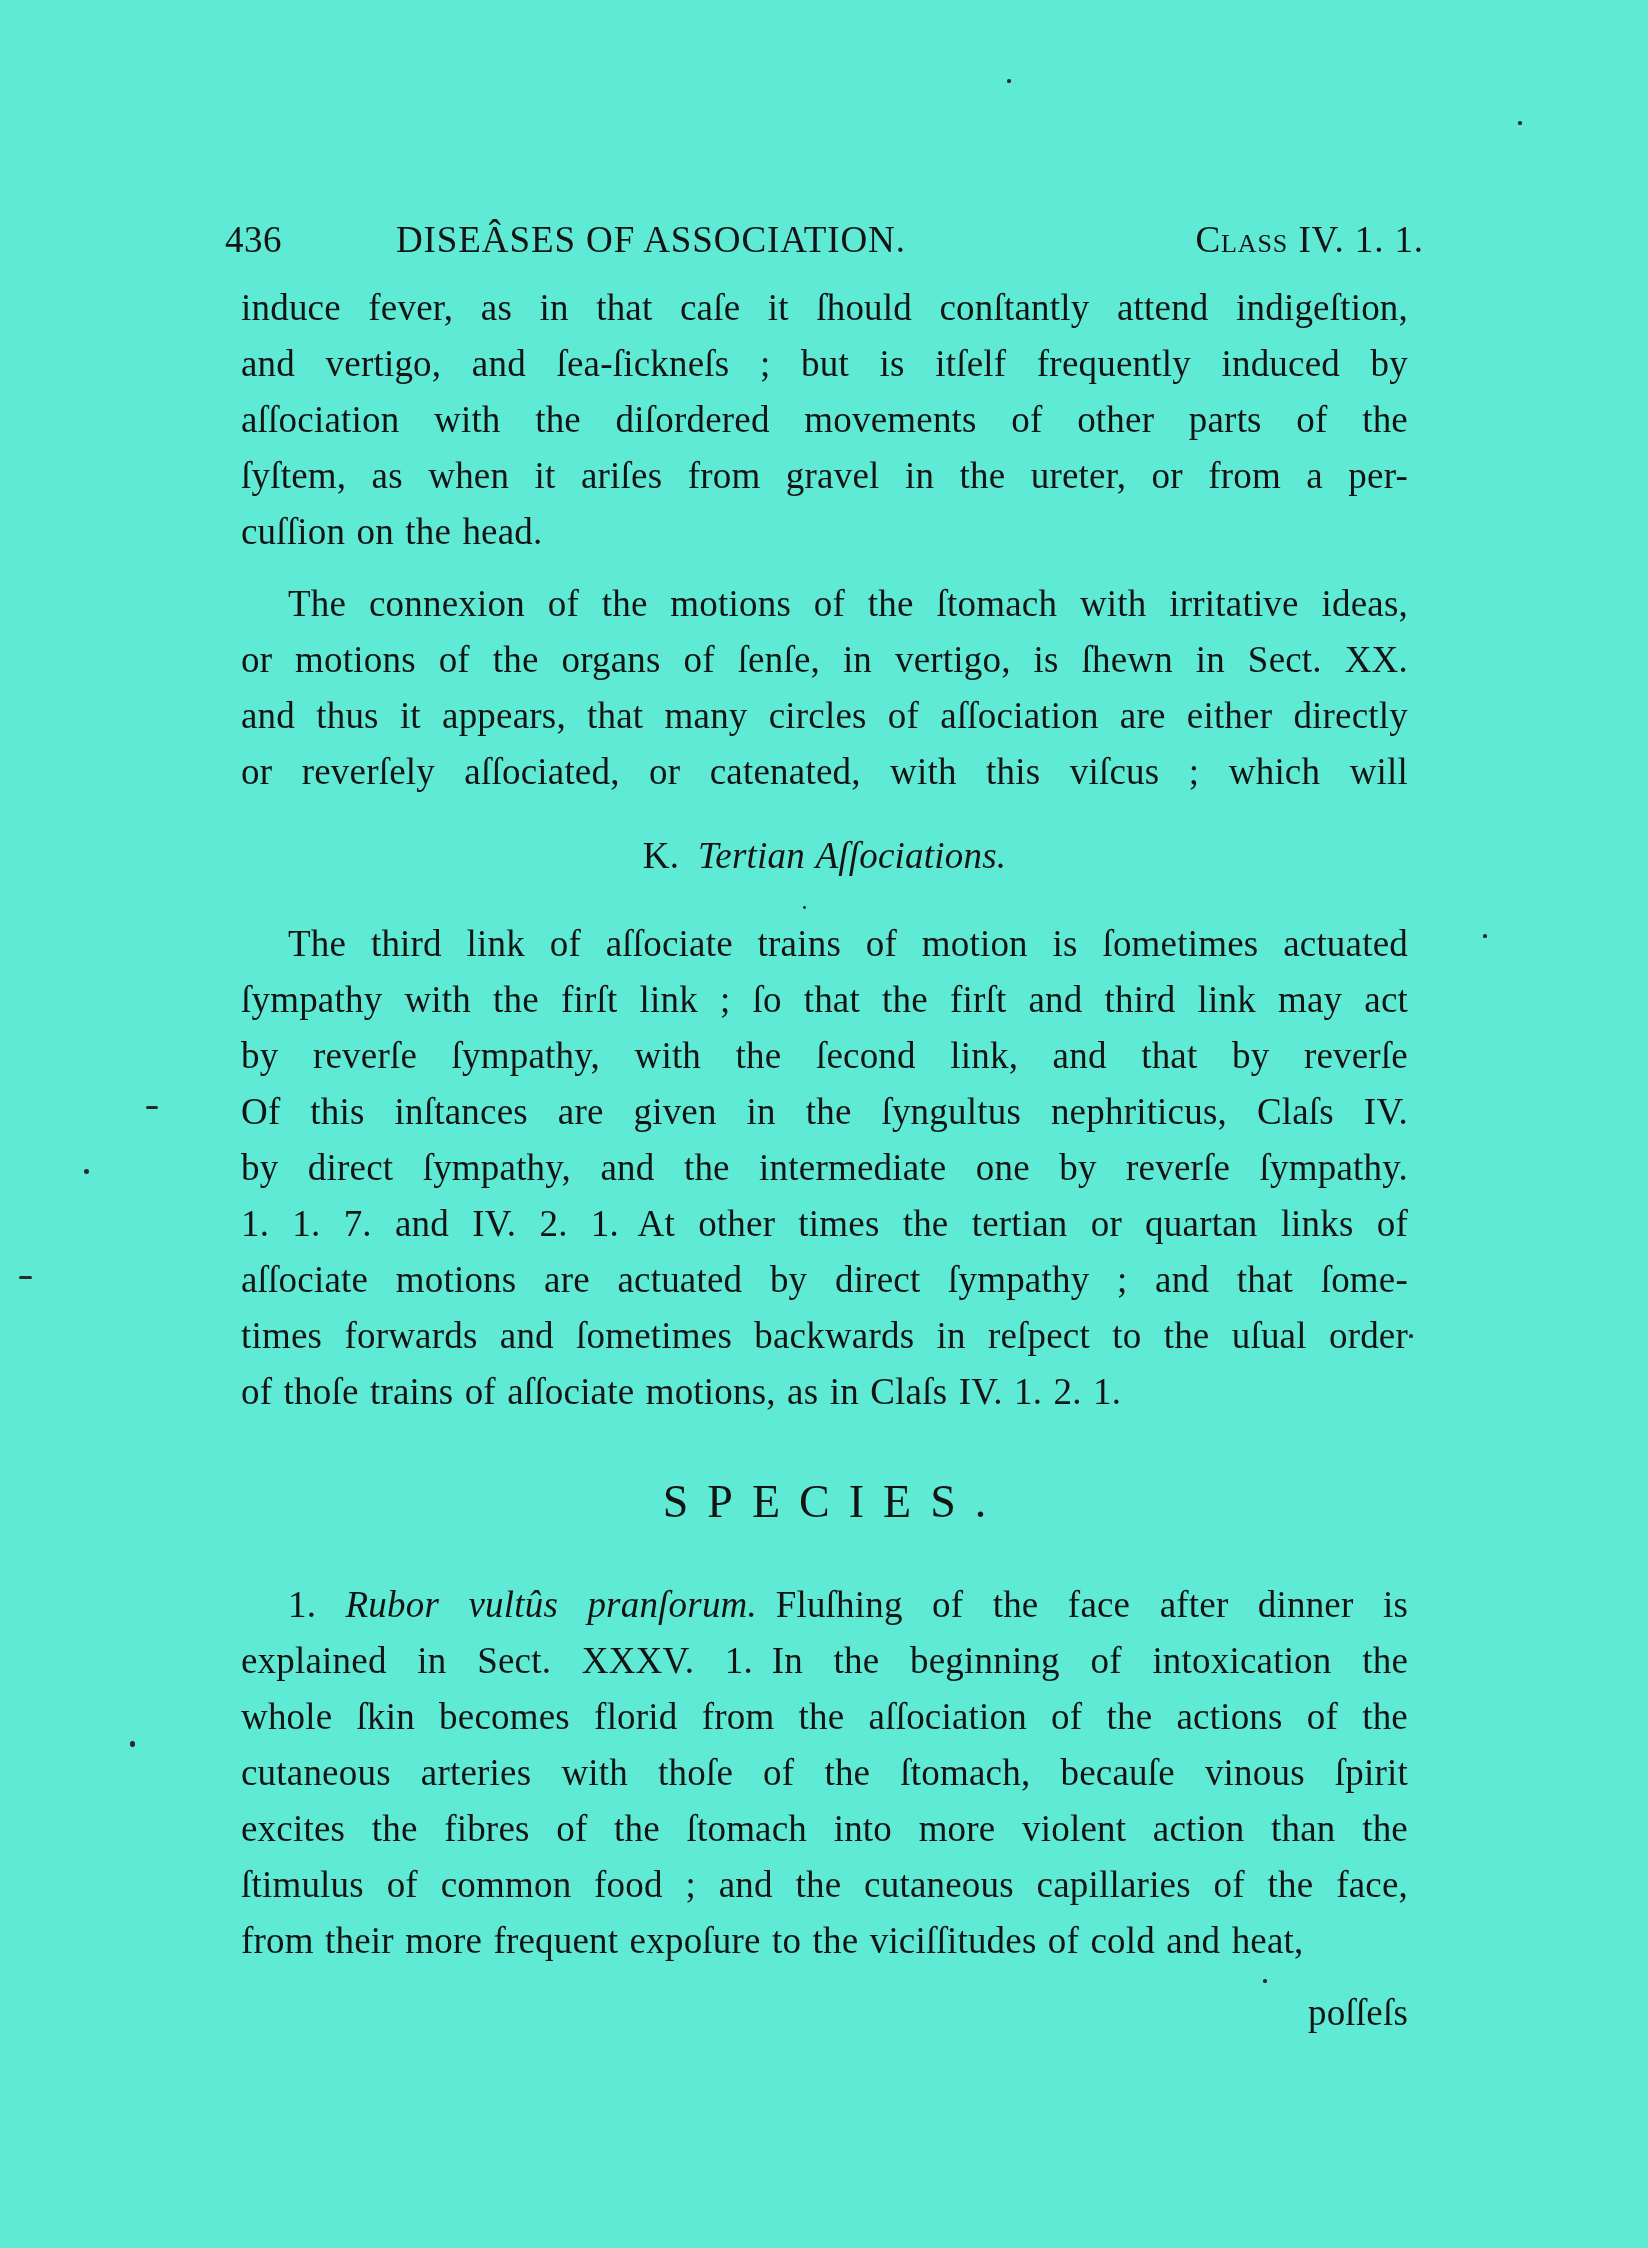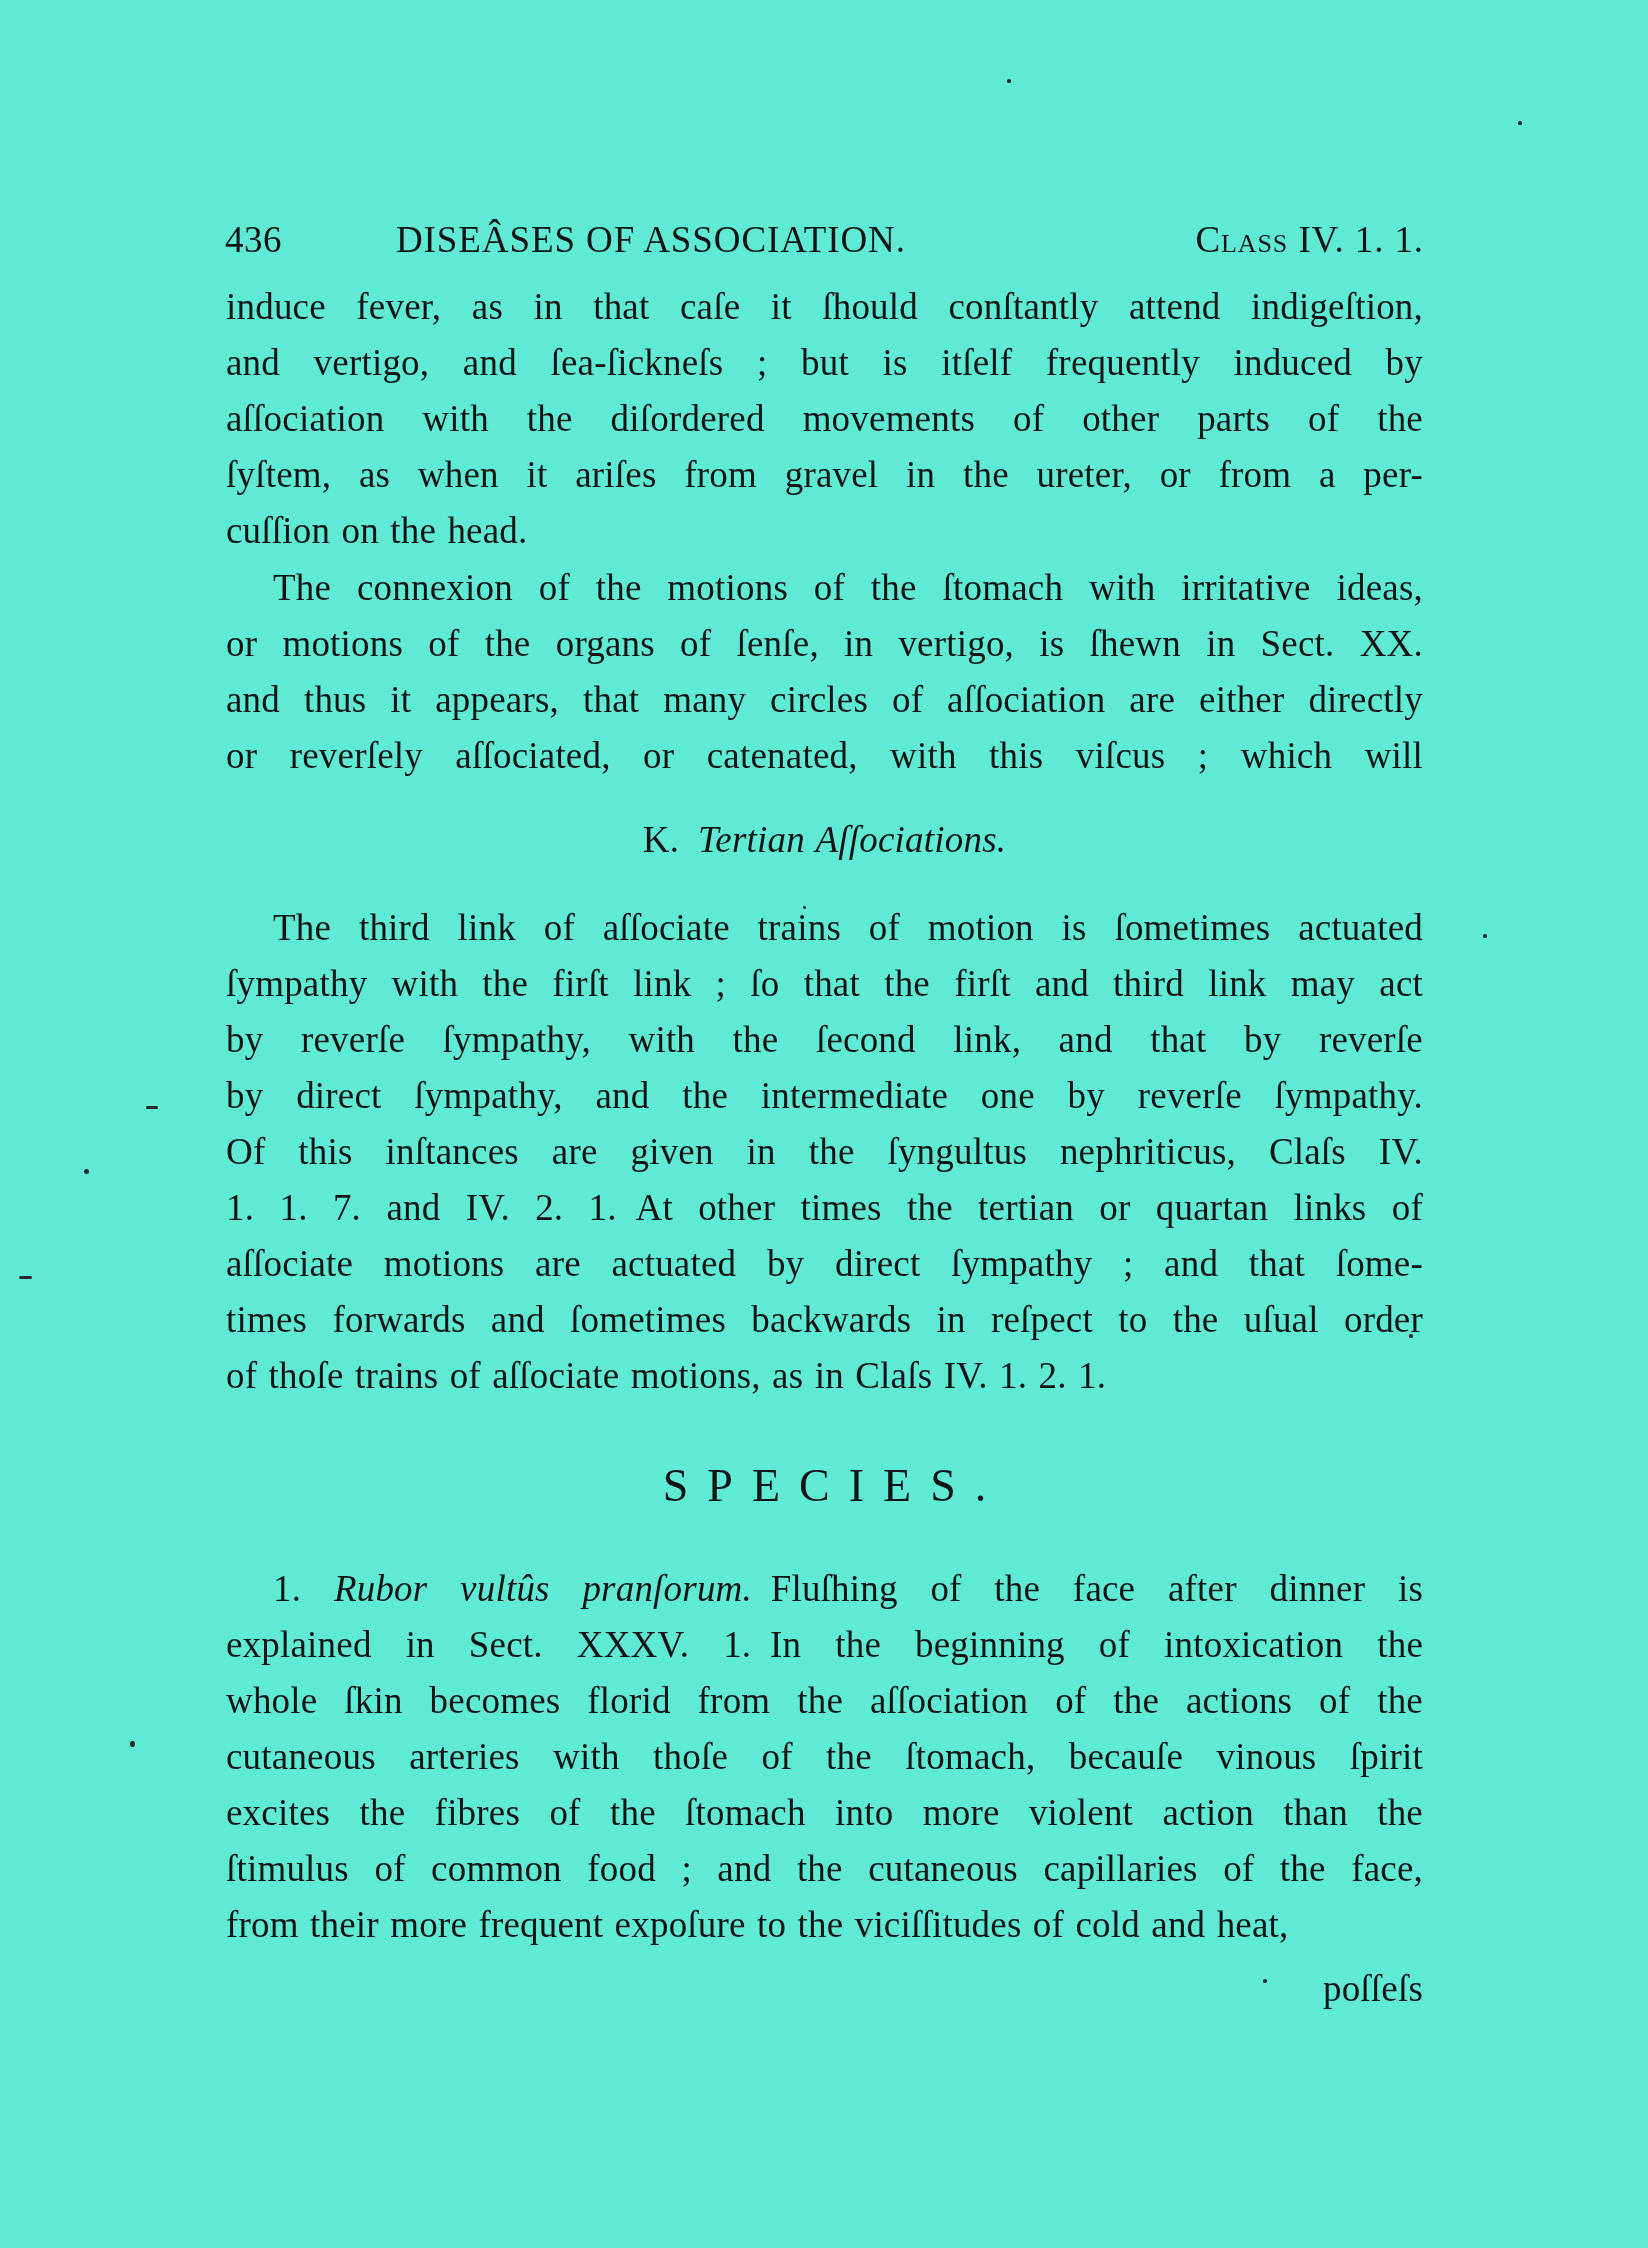--- a/index.html
+++ b/index.html
@@ -32,21 +32,21 @@
   }
   .pagenum { width: 171px; flex: 0 0 auto; font-size: 37px; }
   .running-title { flex: 0 0 auto; letter-spacing: 0.9px; }
   .class-ref {
     margin-left: auto;
     font-variant: small-caps;
     letter-spacing: 0.9px;
     font-size: 37px;
   }
   
-  .block { margin: 1px; }
+  .block { margin: 16px; }
   .line {
     font-size: 37px;
     line-height: 56px;
     text-align: justify;
     text-align-last: justify;
     letter-spacing: 0.2px;
     word-spacing: 1.9px;
   }
   .line.last { text-align-last: left; }
   .para .line.first { padding-left: 47px; }
@@ -105,22 +105,22 @@
           <div class="line">and thus it appears, that many circles of aſſociation are either directly</div>
           <div class="line">or reverſely aſſociated, or catenated, with this viſcus ; which will</div>
         </div>
         <div class="block heading-italic">
           <div class="line last">K. <i>Tertian Aſſociations.</i></div>
         </div>
         <div class="block para">
           <div class="line first">The third link of aſſociate trains of motion is ſometimes actuated</div>
           <div class="line">ſympathy with the firſt link ; ſo that the firſt and third link may act</div>
           <div class="line">by reverſe ſympathy, with the ſecond link, and that by reverſe</div>
+          <div class="line">Of this inſtances are given in the ſyngultus nephriticus, Claſs IV.</div>
           <div class="line">by direct ſympathy, and the intermediate one by reverſe ſympathy.</div>
-          <div class="line">Of this inſtances are given in the ſyngultus nephriticus, Claſs IV.</div>
           <div class="line">1. 1. 7. and IV. 2. 1. At other times the tertian or quartan links of</div>
           <div class="line">aſſociate motions are actuated by direct ſympathy ; and that ſome-</div>
           <div class="line">times forwards and ſometimes backwards in reſpect to the uſual order</div>
           <div class="line last">of thoſe trains of aſſociate motions, as in Claſs IV. 1. 2. 1.</div>
         </div>
         <div class="block heading-spaced">
           <div class="line last">SPECIES.</div>
         </div>
         <div class="block para">
           <div class="line first">1. <i>Rubor vultûs pranſorum.</i> Fluſhing of the face after dinner is</div>

